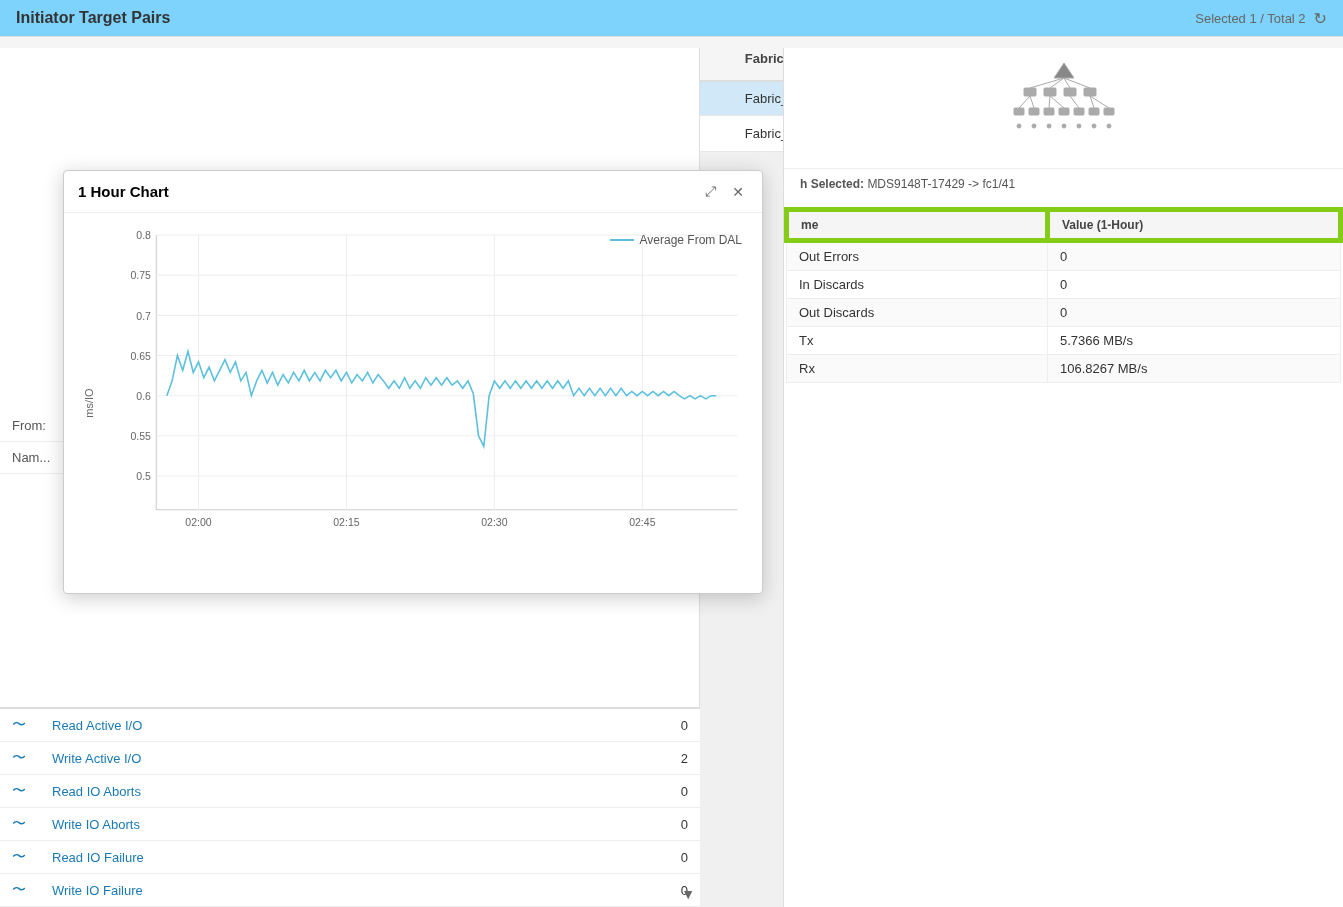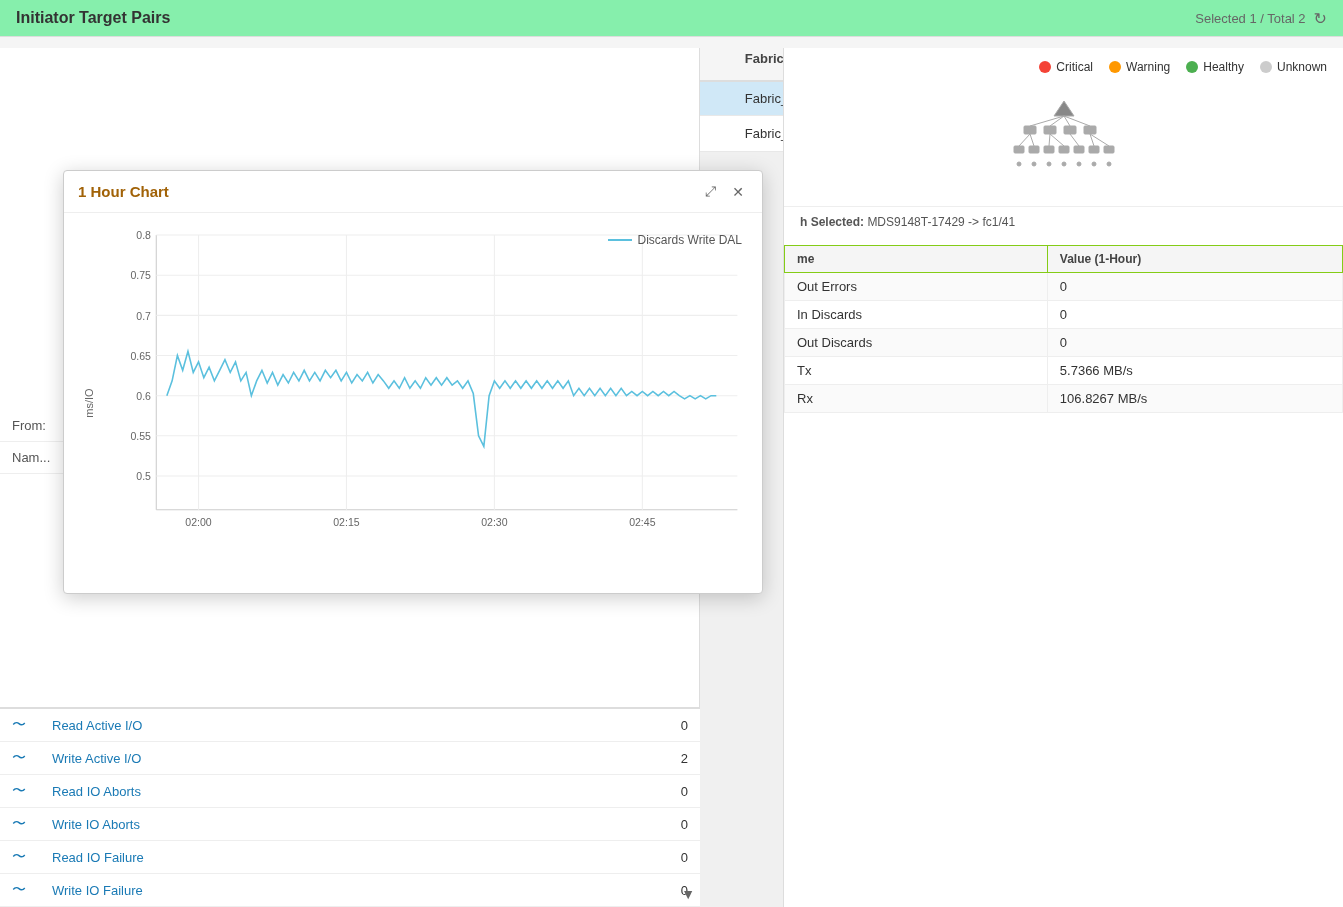--- a/index.html
+++ b/index.html
@@ -1,21 +1,21 @@
 <!DOCTYPE html>
 <html><head>
   <meta charset="utf-8">
   <style>
     * { box-sizing: border-box; margin: 0; padding: 0; }
     body { font-family: Arial, sans-serif; font-size: 13px; background: #f0f0f0; color: #333; width: 1343px; height: 907px; overflow: hidden; position: relative; }
 
     
     .page-header {
       display: flex; align-items: center; justify-content: space-between;
-      padding: 8px 16px; background: #86efac; border-bottom: 1px solid #ddd;
+      padding: 8px 16px; background: #7dd3fc; border-bottom: 1px solid #ddd;
       height: 37px;
     }
     .page-title { font-size: 16px; font-weight: bold; color: #333; }
     .header-right { display: flex; align-items: center; gap: 8px; color: #666; font-size: 13px; }
     .refresh-icon { cursor: pointer; font-size: 16px; color: #666; }
 
     
     .table-container { background: #fff; }
     table { width: 100%; border-collapse: collapse; }
     thead th {
@@ -73,21 +73,21 @@
 
     
     .interface-info {
       padding: 8px 16px; font-size: 12px; color: #555; border-top: 1px solid #eee;
     }
     .interface-label { font-weight: bold; }
 
     
     .stats-table { width: 100%; border-collapse: collapse; margin-top: 8px; }
     .stats-table thead th {
-      background: #f5f5f5; border: 1px solid #84cc16; padding: 6px 12px;
+      background: #f5f5f5; border: 5px solid #84cc16; padding: 6px 12px;
       font-size: 12px; text-align: left;
     }
     .stats-table tbody td { padding: 6px 12px; border: 1px solid #eee; font-size: 13px; }
     .stats-table tbody tr:nth-child(odd) { background: #fafafa; }
     .stats-table tbody tr:nth-child(even) { background: #fff; }
 
     
     .metrics-table-area {
       position: absolute; left: 0; bottom: 0; width: 700px;
       background: #fff; border-top: 2px solid #ddd;
@@ -105,21 +105,21 @@
     .chart-modal {
       position: absolute; left: 63px; top: 170px;
       width: 700px; background: #fff;
       border: 1px solid #ccc; border-radius: 4px;
       box-shadow: 0 4px 20px rgba(0,0,0,0.2); z-index: 100;
     }
     .chart-modal-header {
       display: flex; align-items: center; justify-content: space-between;
       padding: 10px 14px; border-bottom: 1px solid #eee;
     }
-    .chart-modal-title { font-size: 15px; font-weight: bold; color: #a16207; }
+    .chart-modal-title { font-size: 15px; font-weight: bold; color: #000000; }
     .chart-modal-actions { display: flex; gap: 8px; }
     .chart-action-btn { background: none; border: none; cursor: pointer; font-size: 14px; color: #666; padding: 2px 4px; }
     .chart-modal-subtitle { padding: 8px 14px; font-size: 12px; color: #555; border-bottom: 1px solid #eee; }
     .chart-area { padding: 10px 14px 10px 50px; position: relative; height: 380px; }
 
     
     .chart-svg { width: 100%; height: 320px; }
     .y-axis-label {
       position: absolute; left: 10px; top: 50%; transform: translateY(-50%) rotate(-90deg);
       font-size: 11px; color: #666; white-space: nowrap;
@@ -252,38 +252,20 @@
       <td style="color:#1a7ab5; font-weight:500;">Write IO Failure</td>
       <td>0</td>
     </tr>
       </tbody>
   </table>
   <div class="scroll-indicator">▼</div>
 </div>
 
 <div class="right-panel">
 
-  <div class="legend">
-    <div class="legend-item">
-      <span class="legend-dot legend-dot-red"></span>
-      <span>Critical</span>
-    </div>
-    <div class="legend-item">
-      <span class="legend-dot legend-dot-orange"></span>
-      <span>Warning</span>
-    </div>
-    <div class="legend-item">
-      <span class="legend-dot legend-dot-green"></span>
-      <span>Healthy</span>
-    </div>
-    <div class="legend-item">
-      <span class="legend-dot legend-dot-gray"></span>
-      <span>Unknown</span>
-    </div>
-  </div>
 
   <div class="topology-area">
     <svg width="120" height="100">
 
       <g fill="#aaa" stroke="#aaa">
 
         <polygon points="60,5 50,20 70,20" fill="#888"></polygon>
 
         <rect x="20" y="30" width="12" height="8" rx="1"></rect>
         <rect x="40" y="30" width="12" height="8" rx="1"></rect>
@@ -364,21 +346,21 @@
     <span class="chart-modal-title">1 Hour Chart</span>
     <div class="chart-modal-actions">
       <button class="chart-action-btn">⤢</button>
       <button class="chart-action-btn">✕</button>
     </div>
   </div>
   <div class="chart-area">
     <span class="y-axis-label">ms/IO</span>
     <div class="chart-legend-inside">
       <span class="chart-legend-line"></span>
-      <span>Discards Write DAL</span>
+      <span>Average From DAL</span>
     </div>
     <svg class="chart-svg" viewBox="0 0 600 300">
 
       <line x1="40" y1="10" x2="40" y2="270" stroke="#ccc" stroke-width="1"></line>
 
       <line x1="40" y1="270" x2="590" y2="270" stroke="#ccc" stroke-width="1"></line>
 
       <line x1="40" y1="10" x2="590" y2="10" stroke="#eee" stroke-width="1"></line>
       <line x1="40" y1="48" x2="590" y2="48" stroke="#eee" stroke-width="1"></line>
       <line x1="40" y1="86" x2="590" y2="86" stroke="#eee" stroke-width="1"></line>

